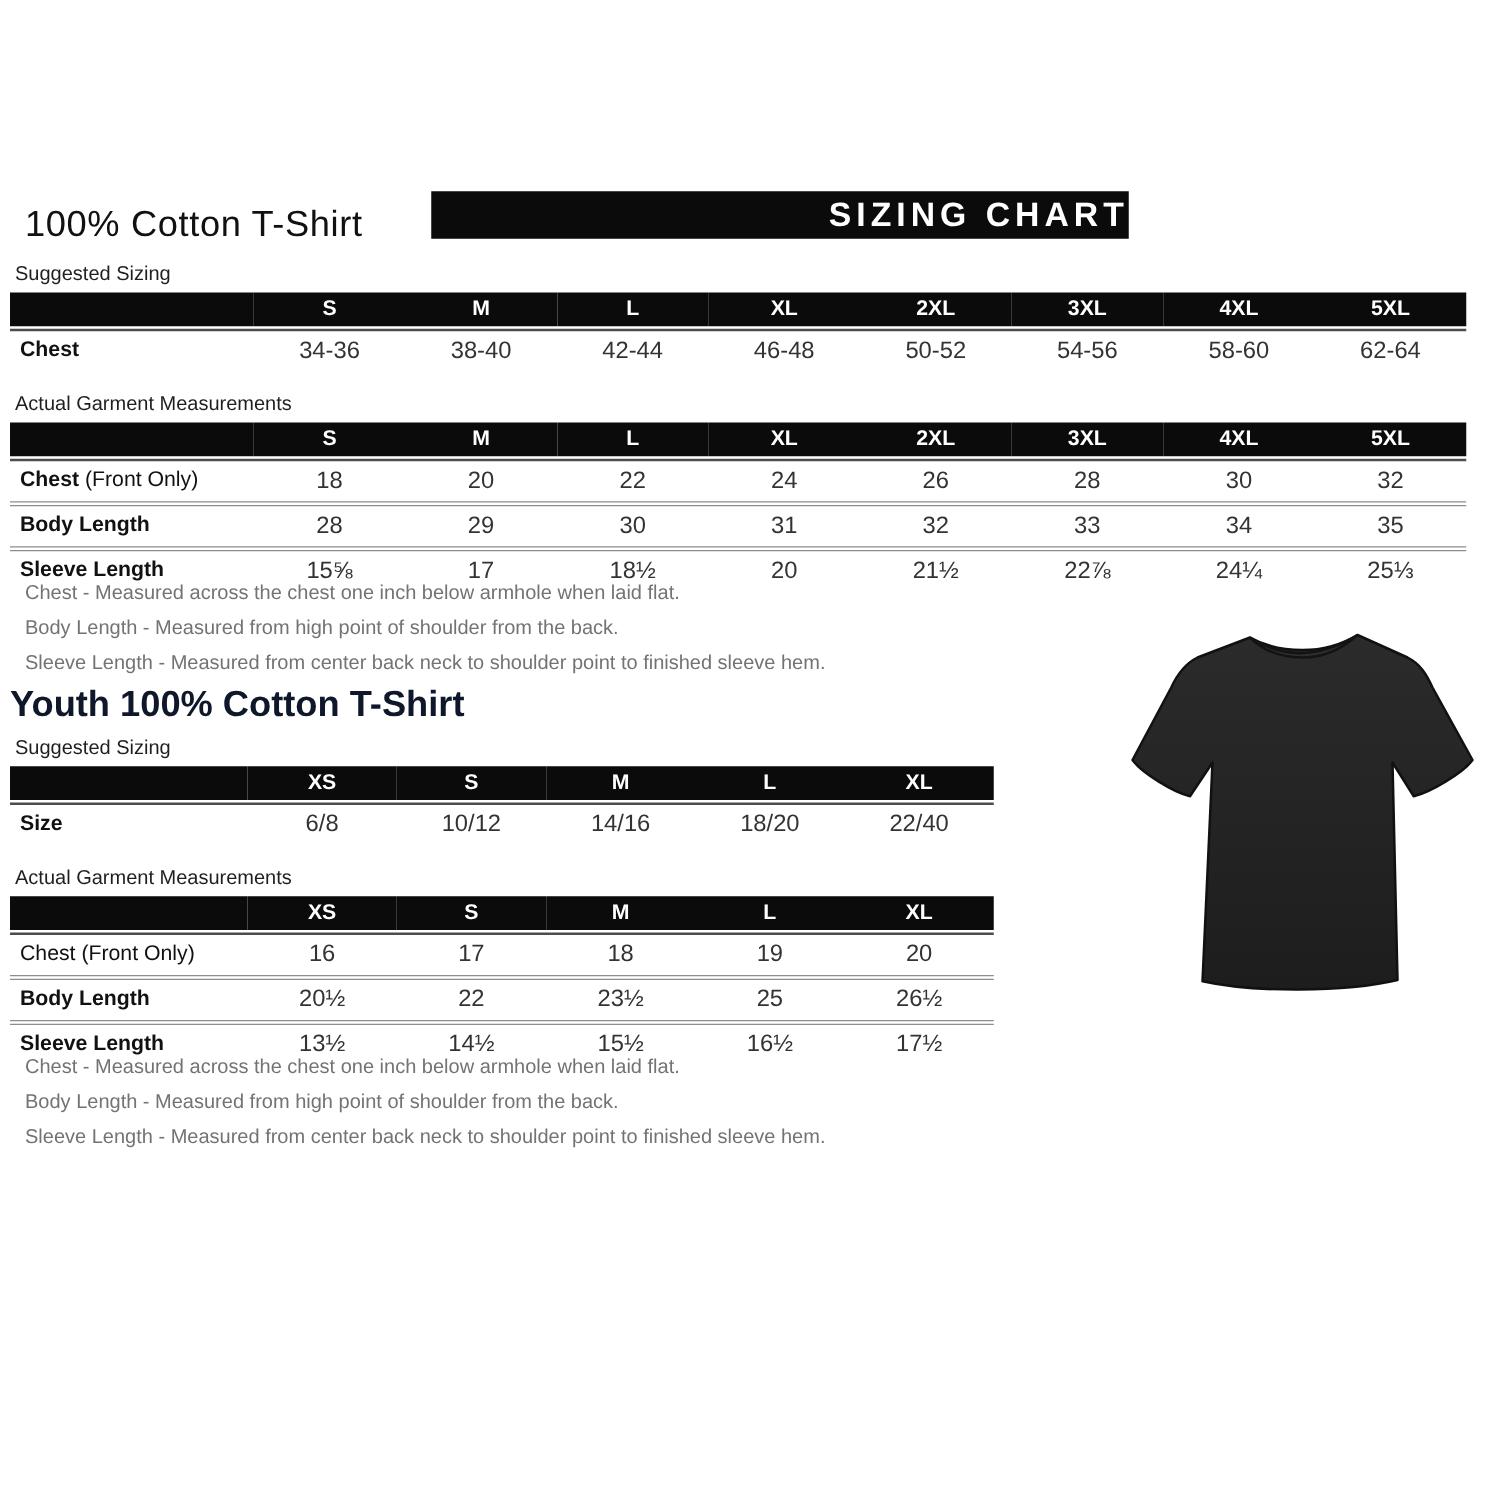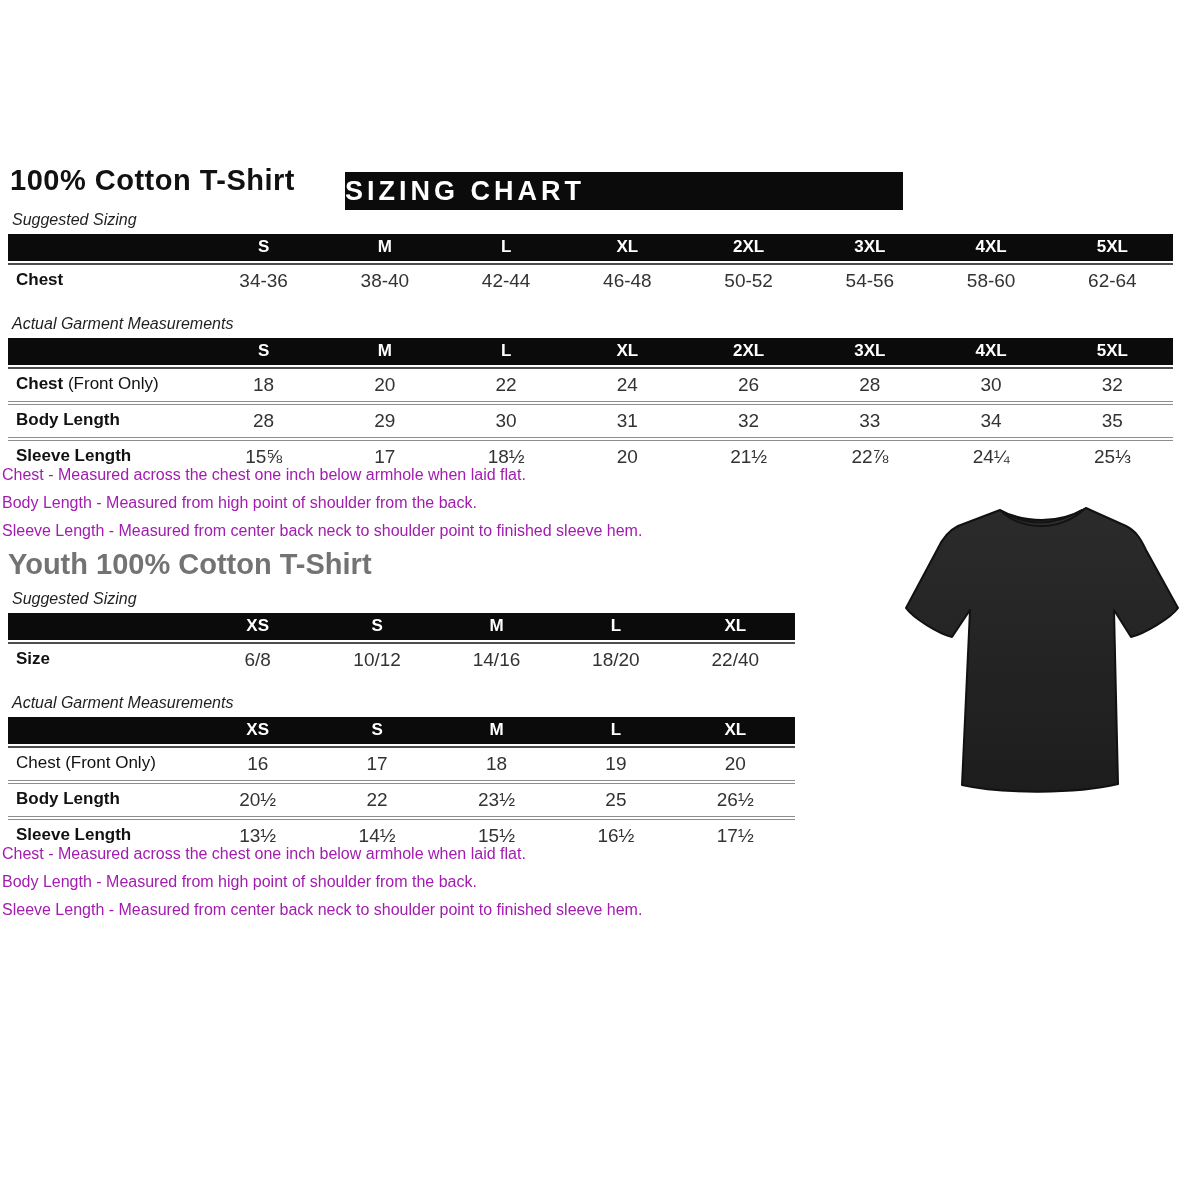--- a/index.html
+++ b/index.html
@@ -4,55 +4,55 @@
 <style>
   html,body { margin:0; padding:0; }
   body {
     width:1200px; height:1200px; background:#ffffff;
     font-family:"Liberation Sans", sans-serif; color:#1a1a1a;
     position:relative; overflow:hidden;
   }
   .abs { position:absolute; }
 
   .page-title {
-    left:10px; font-size:29px; font-weight:700; letter-spacing:0.5px; color:#111;
+    left:20px; font-size:29px; font-weight:400; letter-spacing:0.5px; color:#111;
     white-space:nowrap;
   }
   .banner {
-    left:345px; top:172px; width:558px; height:38px; background:#0b0b0b;
-    display:flex; align-items:center; justify-content:flex-start;
+    left:345px; top:153px; width:558px; height:38px; background:#0b0b0b;
+    display:flex; align-items:center; justify-content:flex-end;
   }
   .banner span {
     color:#ffffff; font-size:27px; font-weight:700; letter-spacing:4px; white-space:nowrap;
   }
 
   .sec { left:8px; }
-  .sec-label { font-size:16px; color:#1f1f1f; margin:0 0 5px 4px;font-style:italic; }
+  .sec-label { font-size:16px; color:#1f1f1f; margin:0 0 5px 4px; }
 
   
   .grid { display:grid; }
   .tbl-adult { width:1165px; grid-template-columns:195px repeat(8, 1fr); }
   .tbl-youth { width:787px;  grid-template-columns:190px repeat(5, 1fr); }
 
   .hcell {
     background:#0b0b0b; color:#ffffff; font-weight:700; font-size:17px;
     text-align:center; padding:3px 0 4px;
   }
   .rule { grid-column:1 / -1; height:2px; background:#4d4d4d; margin-top:2px; }
   .sep  { grid-column:1 / -1; height:2px; border-top:1px solid #8d8d8d;
           border-bottom:1px solid #8d8d8d; background:#ffffff; }
   .lcell { font-size:17px; padding:5px 0 5px 8px; color:#111; white-space:nowrap; }
   .lcell .lb { font-weight:700; }
   .lcell .ls { font-weight:400; }
   .plainlabel .lb { font-weight:400; }
   .vcell { text-align:center; font-size:19px; color:#333; padding:5px 0; }
 
-  .notes { left:2px; font-size:16px; color:#a21caf; line-height:28px; }
-
-  .youth-title { left:8px; font-size:29px; font-weight:700; color:#737373; white-space:nowrap; }
+  .notes { left:20px; font-size:16px; color:#737373; line-height:28px; }
+
+  .youth-title { left:8px; font-size:29px; font-weight:700; color:#0f172a; white-space:nowrap; }
 
   .tshirt { left:890px; top:492px; }
 </style>
 </head>
 <body>
 
 <div class="abs page-title" style="top:164px">100% Cotton T-Shirt</div>
 <div class="abs banner">
   <span>SIZING CHART</span>
 </div>

